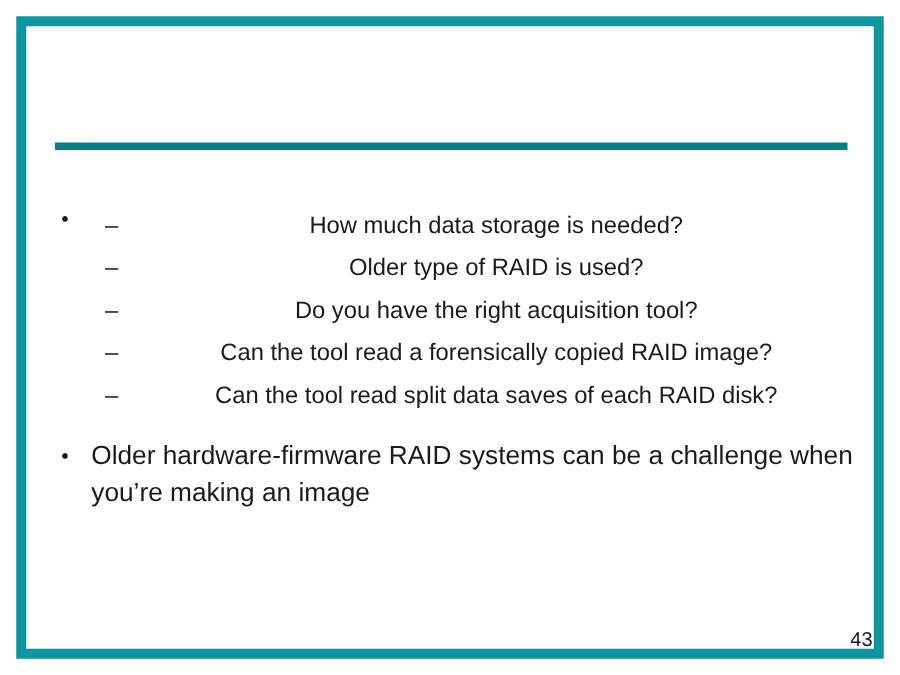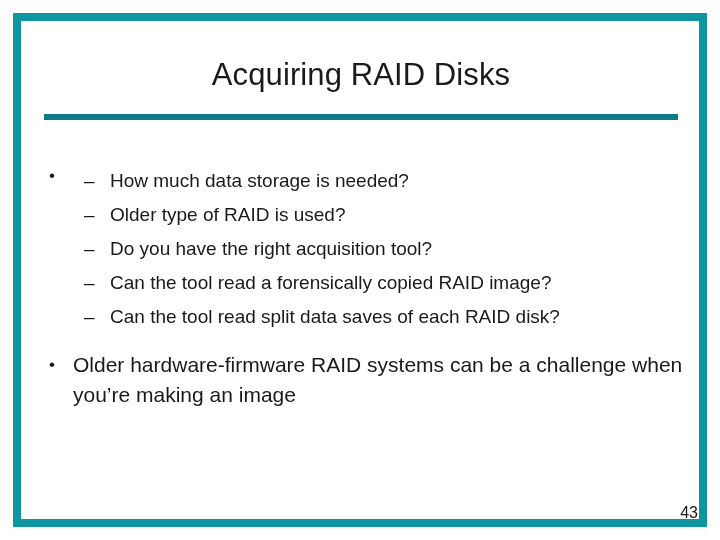--- a/index.html
+++ b/index.html
@@ -96,20 +96,21 @@
   .l2 .marker {
     position: absolute;
     left: 0;
     top: 0;
     font-size: 19px;
     line-height: 34px;
     color: #1a1a1a;
   }
   .l2 .txt {
     display: block;
+    text-align: center;
   }
 
   .closing {
     margin-top: 16px;
   }
   .closing .l1 {
     line-height: 30px;
   }
   .closing .marker {
     line-height: 30px;
@@ -123,21 +124,20 @@
     line-height: 22px;
     color: #1a1a1a;
   }
 </style>
 </head>
 <body>
 
 <div class="slide">
   <div class="frame"></div>
 
-  <div class="title">Acquiring RAID Disks</div>
   <div class="title-rule"></div>
 
   <div class="body">
 
     <div class="l1">
       <span class="marker">•</span>
     </div>
 
     <div class="l2-group">
       <div class="l2">

